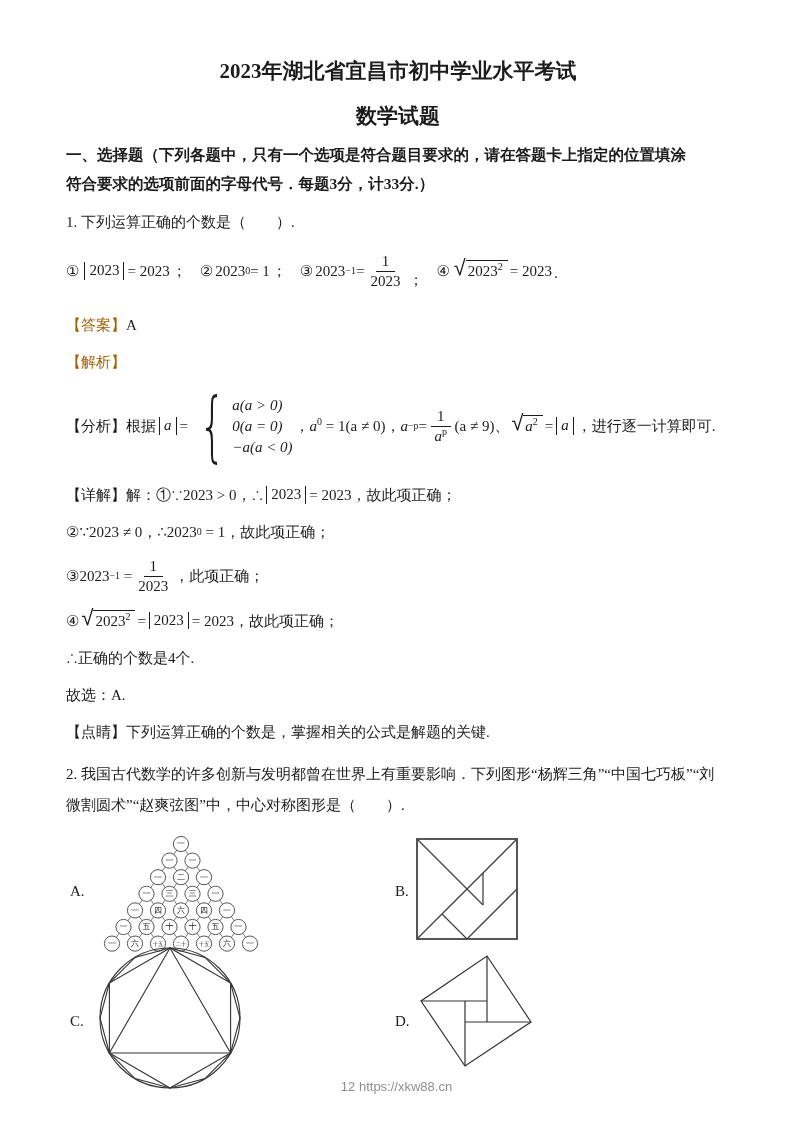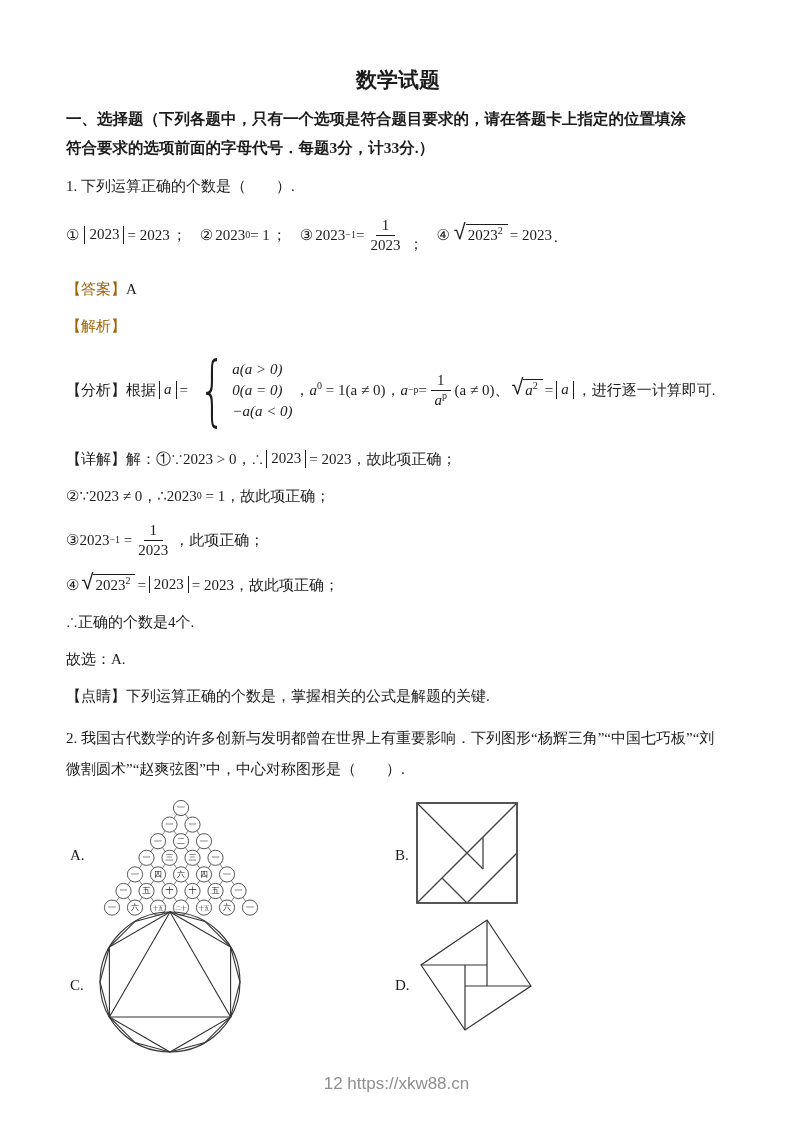--- a/index.html
+++ b/index.html
@@ -38,28 +38,29 @@
   .pw{display:inline-flex;align-items:center;margin:0 2px;}
   .brace{font-size:76px;font-weight:100;line-height:0.8;font-family:"DejaVu Sans",sans-serif;transform:scaleX(0.55);margin:0 -4px 0 -2px;}
   .cases{display:inline-flex;flex-direction:column;row-gap:1px;font-style:italic;line-height:1.35;}
   .analysis-line{display:flex;align-items:center;flex-wrap:nowrap;margin:8px 0 0 0;min-height:88px;white-space:nowrap;}
   .detail-line{margin:13px 0 0 0;line-height:24px;display:flex;align-items:center;flex-wrap:wrap;white-space:pre-wrap;}
   .q2stem{margin:15px 0 0 0;line-height:31px;}
   .figures{position:relative;height:272px;margin-top:4px;}
   .figlabel{position:absolute;line-height:20px;}
   .figures svg{position:absolute;}
   .footer{position:absolute;left:0;right:0;bottom:28px;text-align:center;
-    font-family:"Liberation Sans","DejaVu Sans",sans-serif;font-size:17px;color:#8f8f8f;}
+    font-family:"Liberation Sans","DejaVu Sans",sans-serif;font-size:13px;color:#8f8f8f;}
   i{font-family:"Liberation Serif","DejaVu Serif",serif;}
 </style>
 </head>
 <body>
 
 <div class="page">
 
+  <h1 class="title">2023年湖北省宜昌市初中学业水平考试</h1>
   <h2 class="subtitle">数学试题</h2>
 
   <p class="instr"><span>一、选择题（下列各题中，只有一个选项是符合题目要求的，请在答题卡上指定的位置填涂</span><br><span>符合要求的选项前面的字母代号．每题3分，计33分.）</span></p>
 
   <p class="stem">1. 下列运算正确的个数是（　　）.</p>
 
   <div class="formula-row">
     <span class="fitem">
       <span class="circ">①</span>
       <span class="abs">2023</span>
@@ -117,21 +118,21 @@
     <span><i>a</i><sup class="s">0</sup><span> = 1(a ≠ 0)</span></span>
     <span>，</span>
     <span style="display:inline-flex;align-items:center;">
         <i>a</i>
         <sup class="s">−p</sup>
         <span> =</span>
         <span class="frac">
           <span class="num">1</span>
           <span class="den"><i>a</i><sup class="s">p</sup></span>
         </span>
-        <span>(a ≠ 0)</span>
+        <span>(a ≠ 9)</span>
       </span>
     <span>、</span>
     <span style="display:inline-flex;align-items:center;">
         <span class="sqrt">
           <span class="rad">√</span>
           <span class="vinc"><i>a</i><sup class="s">2</sup></span>
         </span>
         <span>=</span>
         <span class="abs"><i>a</i></span>
       </span>

